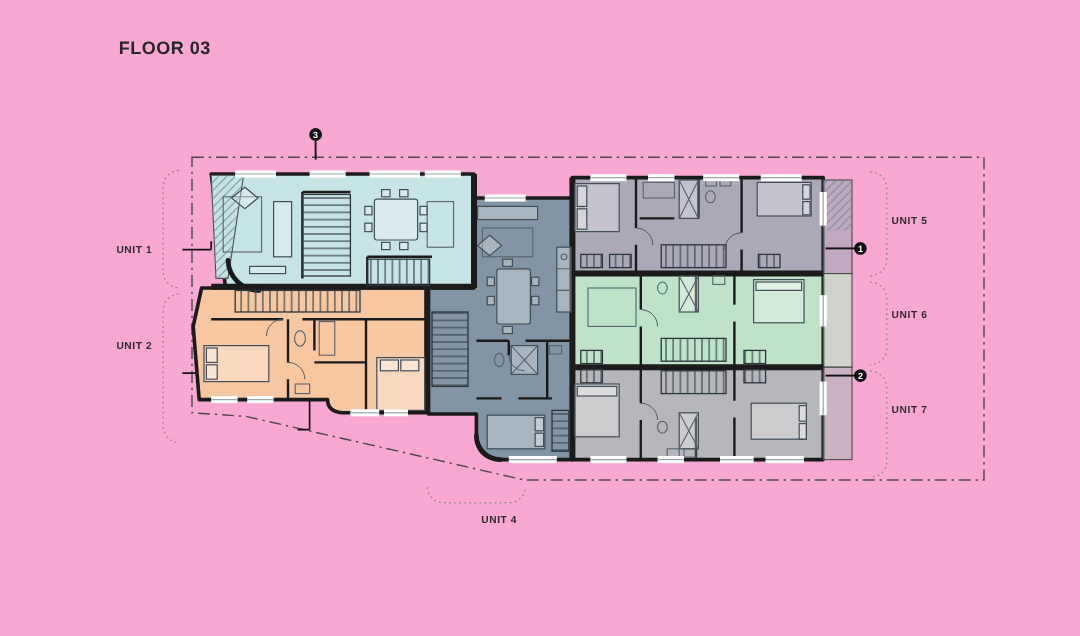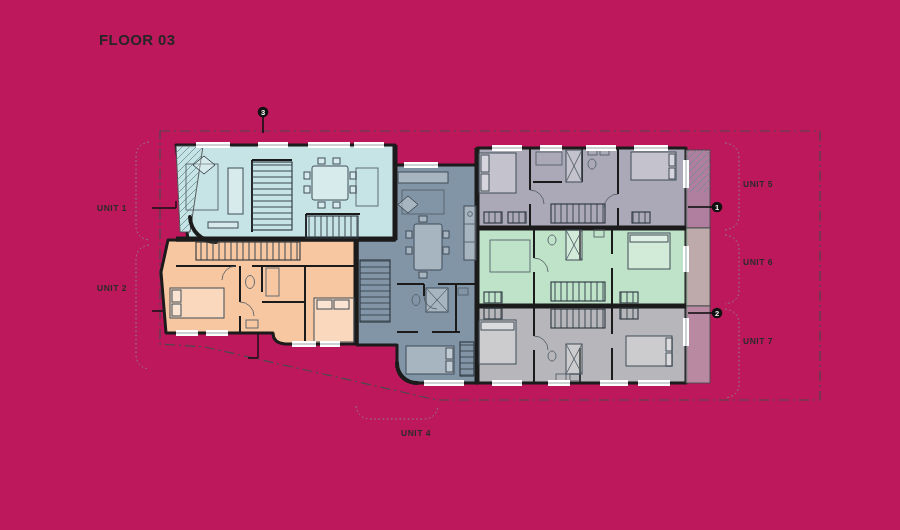--- a/index.html
+++ b/index.html
@@ -1,17 +1,17 @@
 <!DOCTYPE html>
 <html><head>
 <meta charset="utf-8">
 <style>
   html,body { margin:0; padding:0; background:#ffffff; width:900px; height:530px; overflow:hidden;
               font-family:"Liberation Sans", sans-serif; }
-  .stage { position:relative; width:900px; height:530px; background:#be185d; }
+  .stage { position:relative; width:900px; height:530px; background:#f9a8d4; }
   svg { display:block; }
   .title   { font:bold 15px "Liberation Sans",sans-serif; fill:#262626; letter-spacing:.4px; }
   .lbl     { font:bold 8.5px "Liberation Sans",sans-serif; fill:#2b2b2b; letter-spacing:.5px; }
   .mk      { font:bold 7.5px "Liberation Sans",sans-serif; fill:#ffffff; }
   .unit    { stroke:#1b1b1b; stroke-width:3; stroke-linejoin:round; }
   .balc    { stroke:#4a4a4a; stroke-width:.9; fill-opacity:.72; }
   .wall5   { fill:none; stroke:#1b1b1b; stroke-width:5; }
   .wall4   { fill:none; stroke:#1b1b1b; stroke-width:4; stroke-linecap:round; }
   .iw      { fill:none; stroke:#1b1b1b; stroke-width:2; }
   .f       { fill:rgba(255,255,255,.3); stroke:#414d57; stroke-width:1; }

